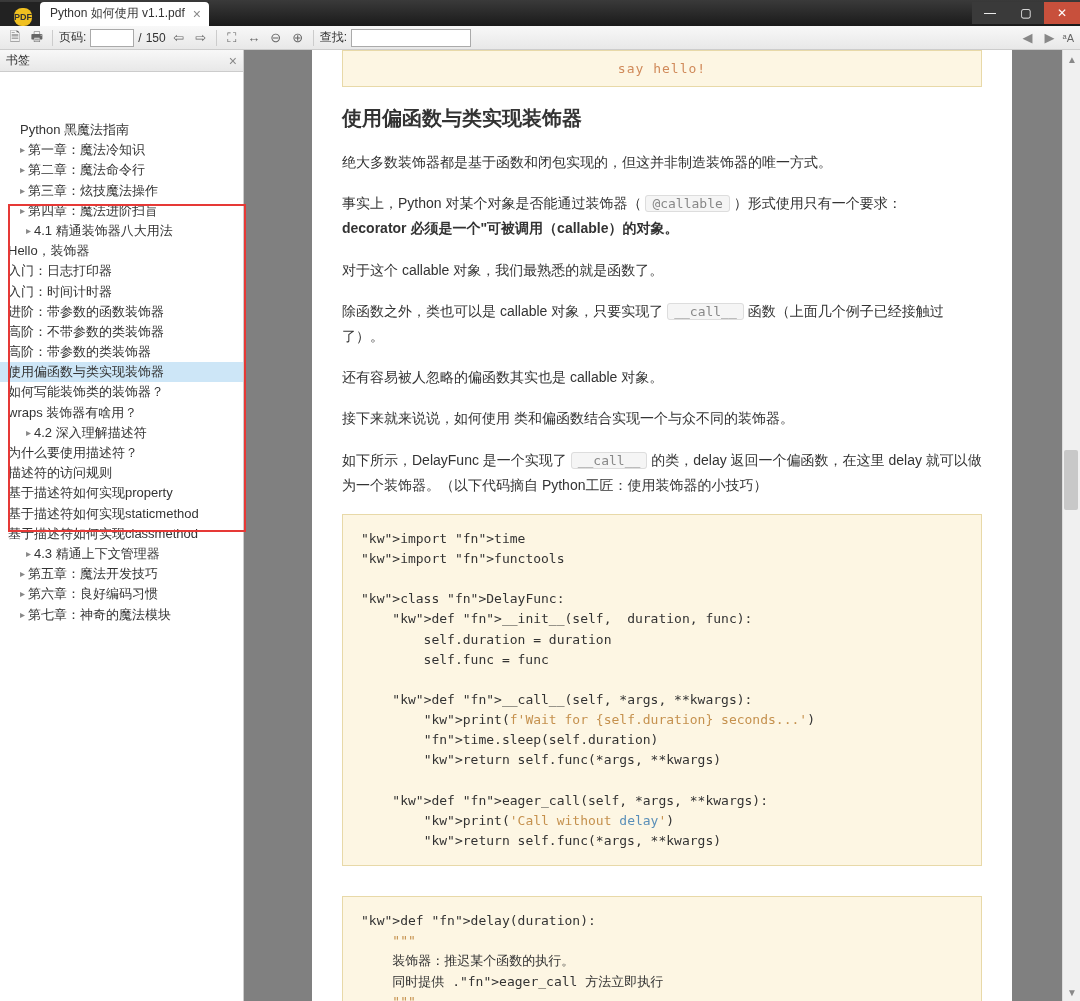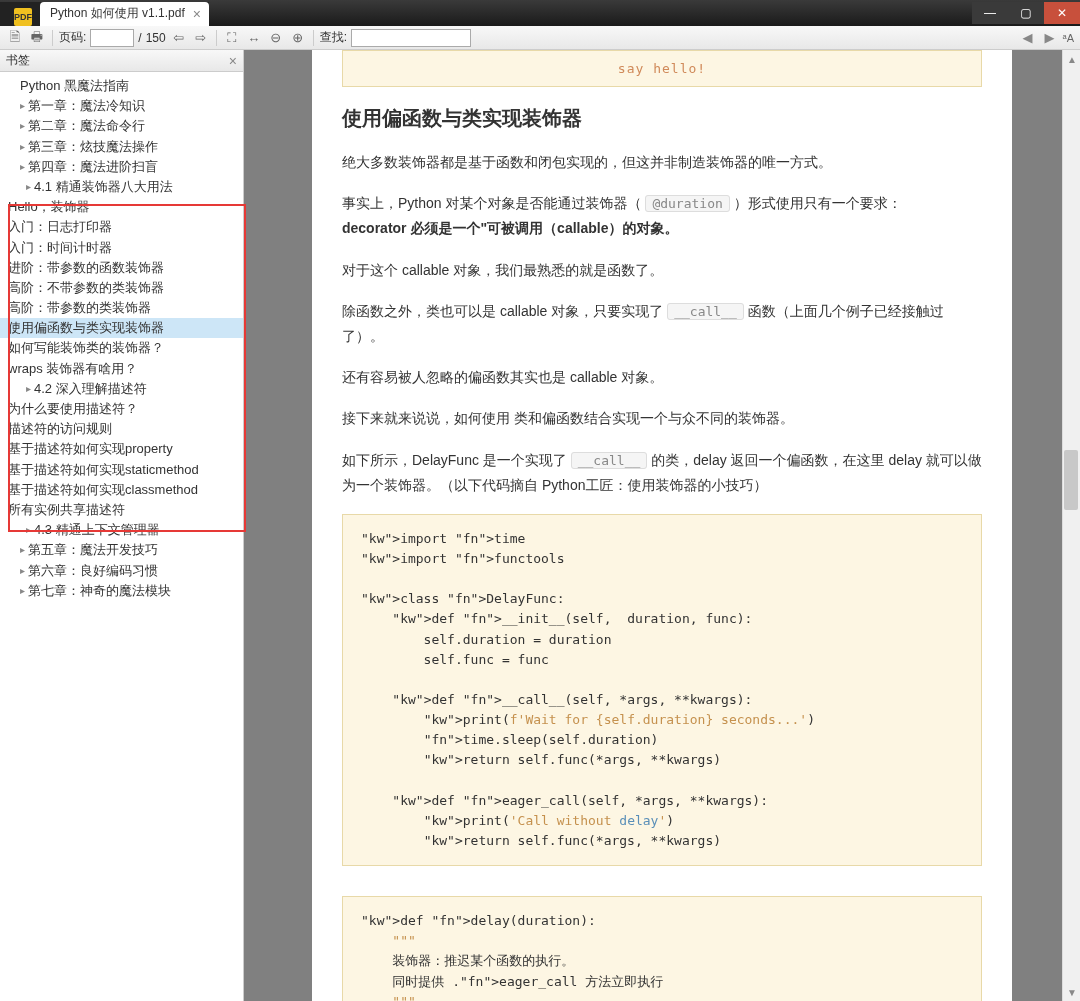--- a/index.html
+++ b/index.html
@@ -1,20 +1,20 @@
 <!DOCTYPE html>
 <html><head>
 <meta charset="utf-8">
 <style>
 * { margin: 0; padding: 0; box-sizing: border-box; }
 body { font-family: "Microsoft YaHei", sans-serif; font-size: 13px; background: #000; overflow: hidden; width: 1080px; height: 1001px; }
 .window { background: #fff; width: 1080px; height: 1001px; display: flex; flex-direction: column; }
 .titlebar { height: 26px; background: linear-gradient(#3a3a3a, #1a1a1a); display: flex; align-items: center; }
 .tab-area { height: 24px; background: #222; display: flex; align-items: flex-end; padding-left: 8px; gap: 2px; margin-top: 1px; }
-.app-icon { width: 18px; height: 18px; background: #f0c020; border-radius: 2px; margin: 0 6px; display: flex; align-items: center; justify-content: center; font-size: 9px; font-weight: bold; color: #333; }
+.app-icon { width: 18px; height: 18px; background: #f0c020; border-radius: 8px; margin: 0 6px; display: flex; align-items: center; justify-content: center; font-size: 9px; font-weight: bold; color: #333; }
 .tab { background: #fff; height: 24px; display: flex; align-items: center; padding: 0 8px 0 10px; border-radius: 4px 4px 0 0; gap: 8px; }
 .tab-title { color: #333; font-size: 12px; }
 .tab-close { color: #888; cursor: pointer; font-size: 14px; }
 .win-controls { margin-left: auto; display: flex; }
 .win-btn { width: 36px; height: 22px; display: flex; align-items: center; justify-content: center; color: #fff; font-size: 12px; }
 .win-close { background: #c8503c; }
 .win-min, .win-max { background: #3a3a3a; }
 .toolbar { height: 24px; background: linear-gradient(#f8f8f8, #e8e8e8); border-bottom: 1px solid #ccc; display: flex; align-items: center; padding: 0 6px; gap: 4px; }
 .tb-icon { width: 18px; height: 18px; display: flex; align-items: center; justify-content: center; cursor: pointer; color: #666; font-size: 13px; }
 .tb-sep { width: 1px; height: 16px; background: #ccc; margin: 0 2px; }
@@ -22,21 +22,21 @@
 .page-input { width: 38px; height: 18px; text-align: left; border: 1px solid #aaa; padding: 0 21px; font-size: 12px; background: #fff; }
 .find-input { width: 120px; height: 18px; border: 1px solid #aaa; background: #fff; padding: 0 3px; font-size: 12px; }
 .toolbar-right { margin-left: auto; display: flex; align-items: center; gap: 4px; }
 .nav-btn { width: 18px; height: 18px; color: #888; display: flex; align-items: center; justify-content: center; cursor: pointer; }
 .aa { font-size: 11px; color: #666; }
 .main { flex: 1; display: flex; overflow: hidden; }
 .sidebar { width: 244px; background: #fff; border-right: 1px solid #ccc; display: flex; flex-direction: column; }
 .sb-header { height: 22px; background: linear-gradient(#f8f8f8, #e8e8e8); border-bottom: 1px solid #ccc; display: flex; align-items: center; padding: 0 6px; }
 .sb-title { font-size: 12px; color: #333; }
 .sb-close { margin-left: auto; color: #888; cursor: pointer; font-size: 14px; }
-.tree { flex: 1; overflow: auto; padding: 4px 0; font-size: 13px; line-height: 1.4; }
+.tree { flex: 1; overflow: auto; padding: 4px 0; font-size: 13px; line-height: 1.4; margin-top: 44px; }
 .tree-item { padding: 1px 4px 1px 0; cursor: pointer; white-space: nowrap; color: #333; display: flex; align-items: center; }
 .tree-item.selected { background: #cde6f7; }
 .indent-0 { padding-left: 12px; }
 .indent-1 { padding-left: 20px; }
 .indent-1b { padding-left: 26px; }
 .indent-2 { }
 .highlight-box { border: 2px solid #e63936; position: absolute; left: 8px; top: 154px; width: 238px; height: 328px; pointer-events: none; z-index: 5; }
 .content { flex: 1; background: #808080; position: relative; overflow: hidden; }
 .page { background: #fff; margin: 0 auto; width: 700px; min-height: 100%; padding: 0 30px 30px 30px; position: relative; }
 .note-box { background: #fdf6e3; border: 1px solid #e8d9a8; padding: 10px 10px; margin-bottom: 18px; text-align: center; }
@@ -186,24 +186,20 @@
             <span>基于描述符如何实现property</span>
           </div>
           <div class="tree-item indent-2">
             <span class="bullet"></span>
             <span>基于描述符如何实现staticmethod</span>
           </div>
           <div class="tree-item indent-2">
             <span class="bullet"></span>
             <span>基于描述符如何实现classmethod</span>
           </div>
-          <div class="tree-item indent-2">
-            <span class="bullet"></span>
-            <span>所有实例共享描述符</span>
-          </div>
           <div class="tree-item indent-1b">
             <span class="bullet">▸</span>
             <span>4.3 精通上下文管理器</span>
           </div>
           <div class="tree-item indent-1">
             <span class="bullet">▸</span>
             <span>第五章：魔法开发技巧</span>
           </div>
           <div class="tree-item indent-1">
             <span class="bullet">▸</span>
@@ -218,21 +214,21 @@
     <div class="highlight-box"></div>
 
     <div class="content">
       <div class="page">
         <div class="note-box">
           <span class="note-text">say hello!</span>
         </div>
         <h2>使用偏函数与类实现装饰器</h2>
         <p class="para">绝大多数装饰器都是基于函数和闭包实现的，但这并非制造装饰器的唯一方式。</p>
         <p class="para">
-          <span>事实上，Python 对某个对象是否能通过装饰器（ </span><span class="code-inline">@duration</span><span> ）形式使用只有一个要求：</span><br>
+          <span>事实上，Python 对某个对象是否能通过装饰器（ </span><span class="code-inline">@callable</span><span> ）形式使用只有一个要求：</span><br>
           <b>decorator 必须是一个"可被调用（callable）的对象。</b>
         </p>
         <p class="para">对于这个 callable 对象，我们最熟悉的就是函数了。</p>
         <p class="para">
           <span>除函数之外，类也可以是 callable 对象，只要实现了 </span><span class="code-inline">__call__</span><span> 函数（上面几个例子已经接触过了）。</span>
         </p>
         <p class="para">还有容易被人忽略的偏函数其实也是 callable 对象。</p>
         <p class="para">接下来就来说说，如何使用 类和偏函数结合实现一个与众不同的装饰器。</p>
         <p class="para">
           <span>如下所示，DelayFunc 是一个实现了 </span><span class="code-inline">__call__</span><span> 的类，delay 返回一个偏函数，在这里 delay 就可以做为一个装饰器。（以下代码摘自 Python工匠：使用装饰器的小技巧）</span>

